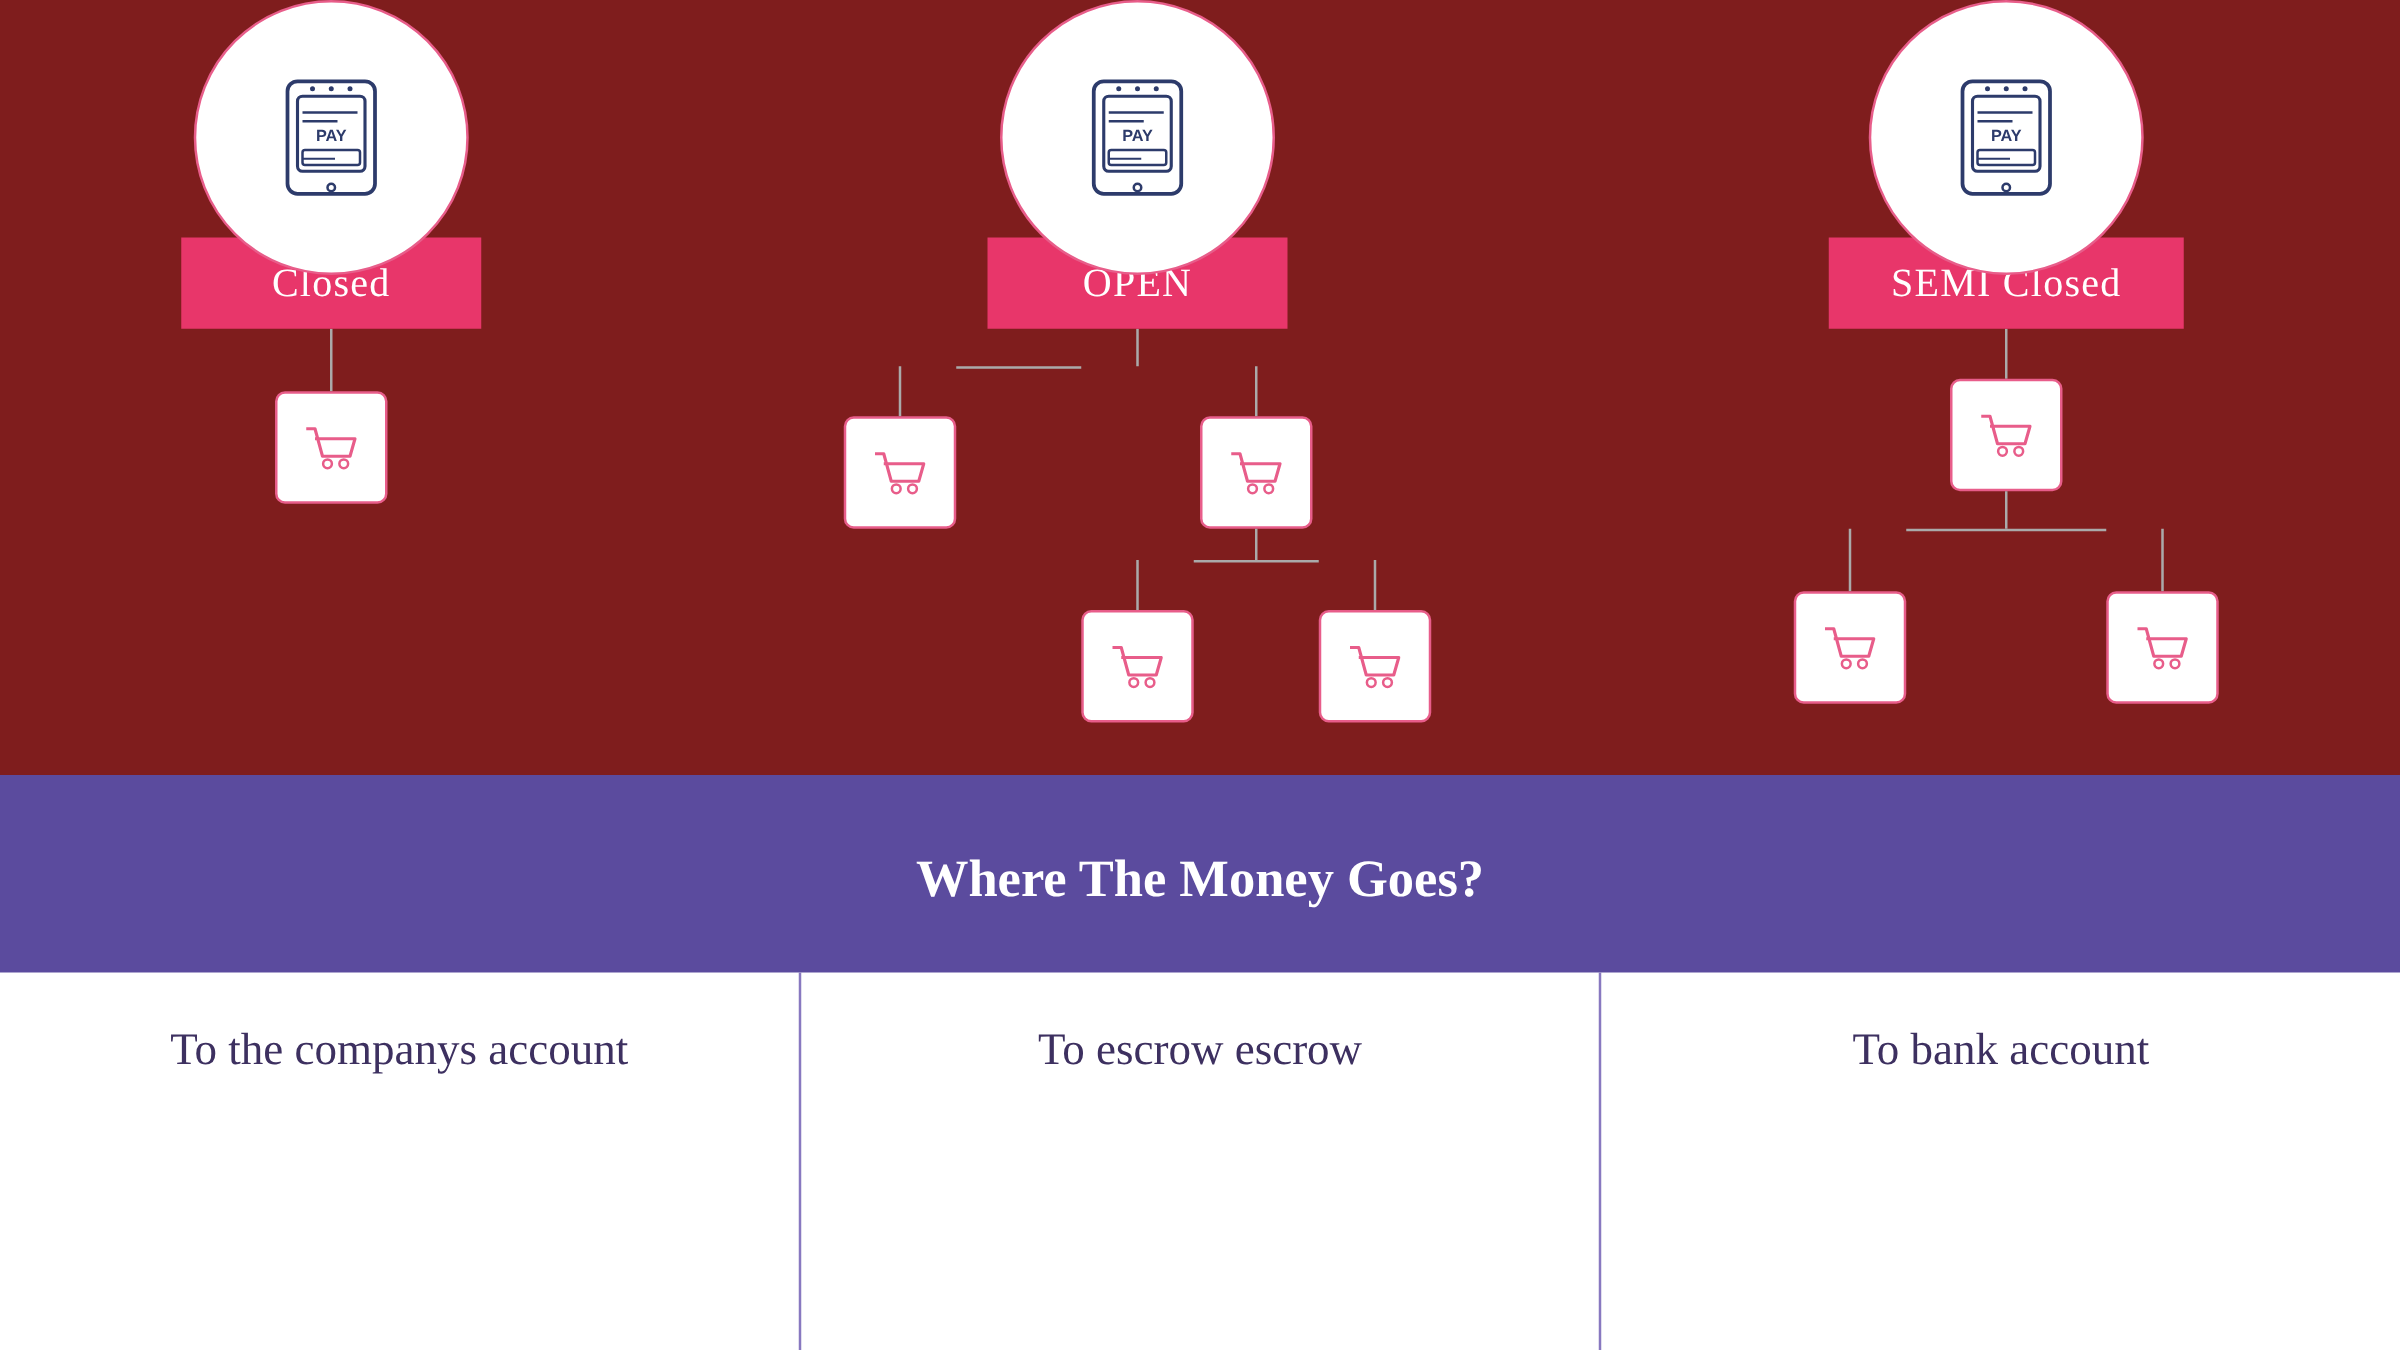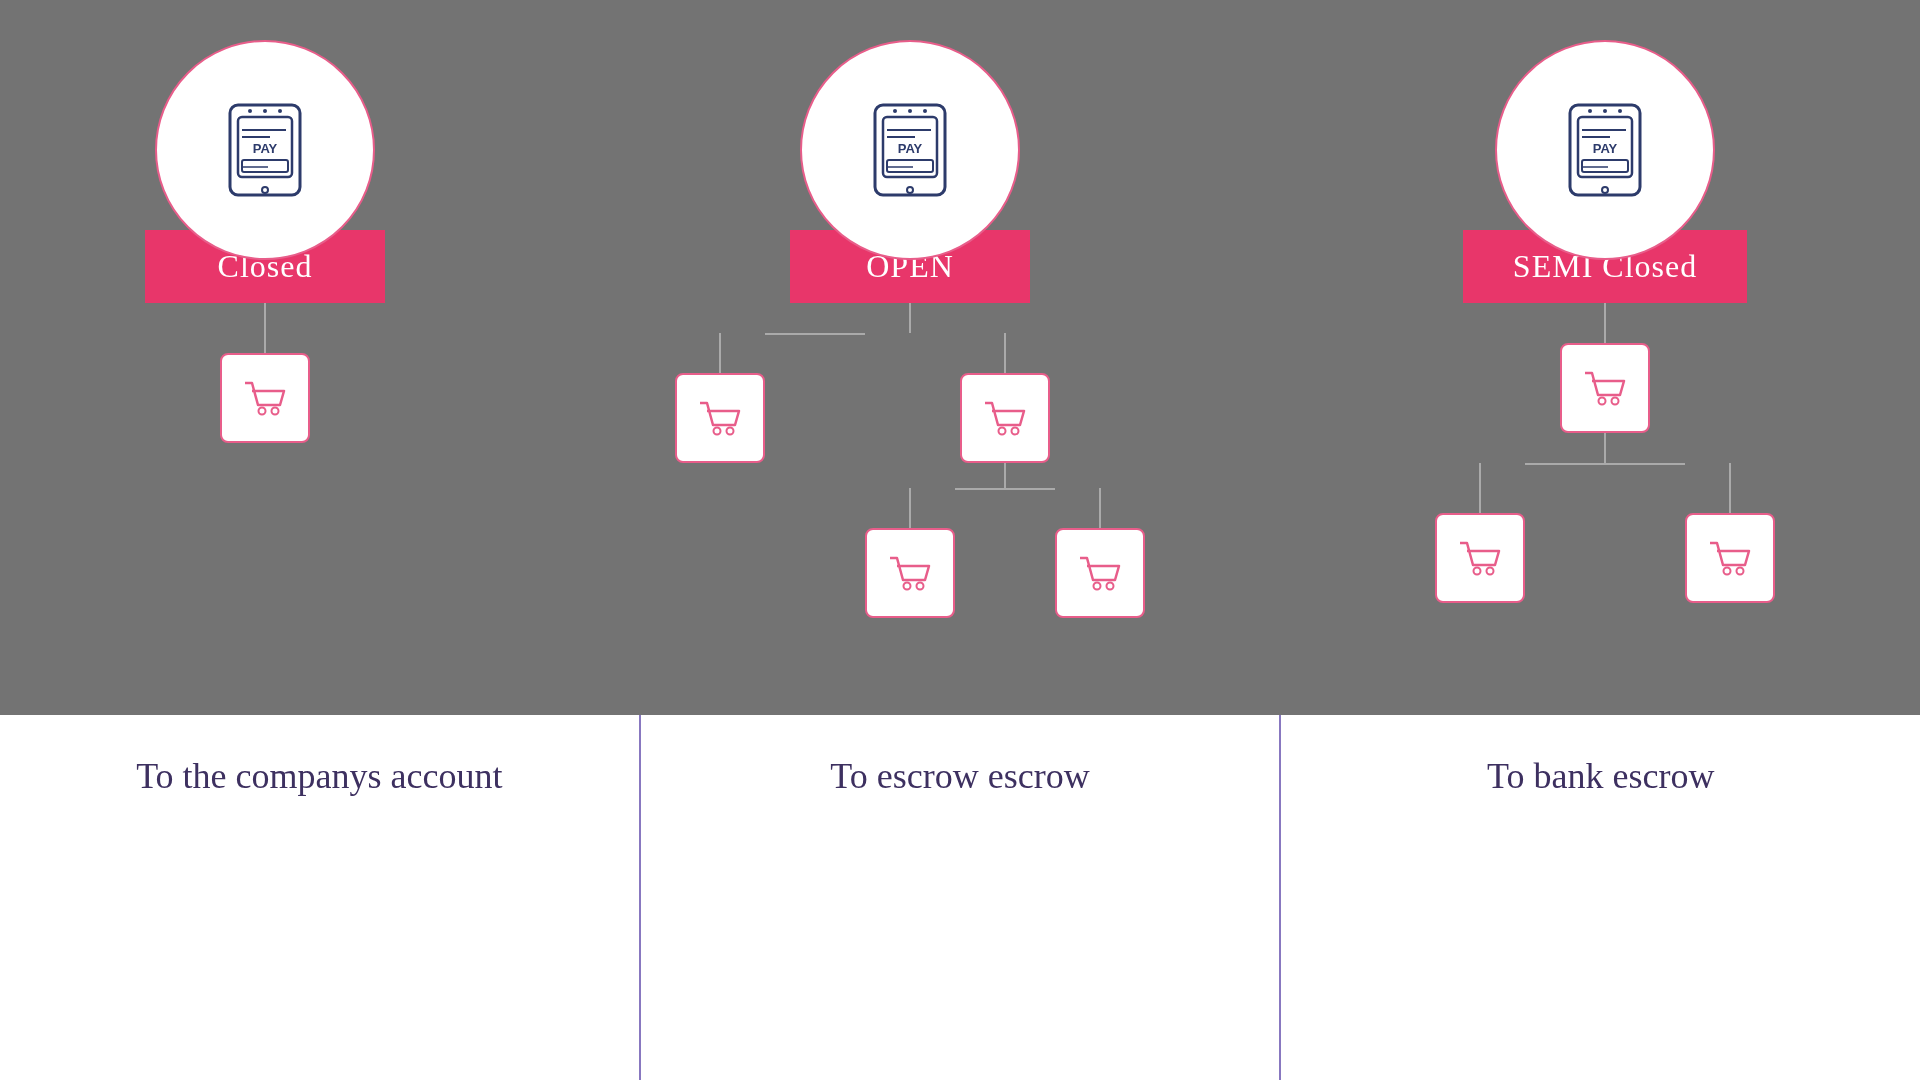--- a/index.html
+++ b/index.html
@@ -6,26 +6,25 @@
     body {
       width: 1920px;
       height: 1080px;
       background: #ffffff;
       font-family: 'Georgia', serif;
       overflow: hidden;
     }
 
     .top-section {
       width: 100%;
-      height: 715px;
-      background: #737373;
+      height: 620px;
+      background: #7f1d1d;
       display: flex;
       justify-content: space-around;
       align-items: flex-start;
-      padding-top: 40px;
     }
 
     .wallet-column {
       display: flex;
       flex-direction: column;
       align-items: center;
       position: relative;
     }
 
     
@@ -285,18 +284,19 @@
               <use href="#cart-icon"></use>
             </svg>
         </div>
       </div>
     </div>
   </div>
 
 </div>
 
 <div class="bottom-section">
+  <div class="money-title">Where The Money Goes?</div>
   <div class="money-columns">
     <div class="money-col">To the companys account</div>
     <div class="money-col">To escrow escrow</div>
-    <div class="money-col">To bank escrow</div>
+    <div class="money-col">To bank account</div>
   </div>
 </div>
 
 </body></html>

